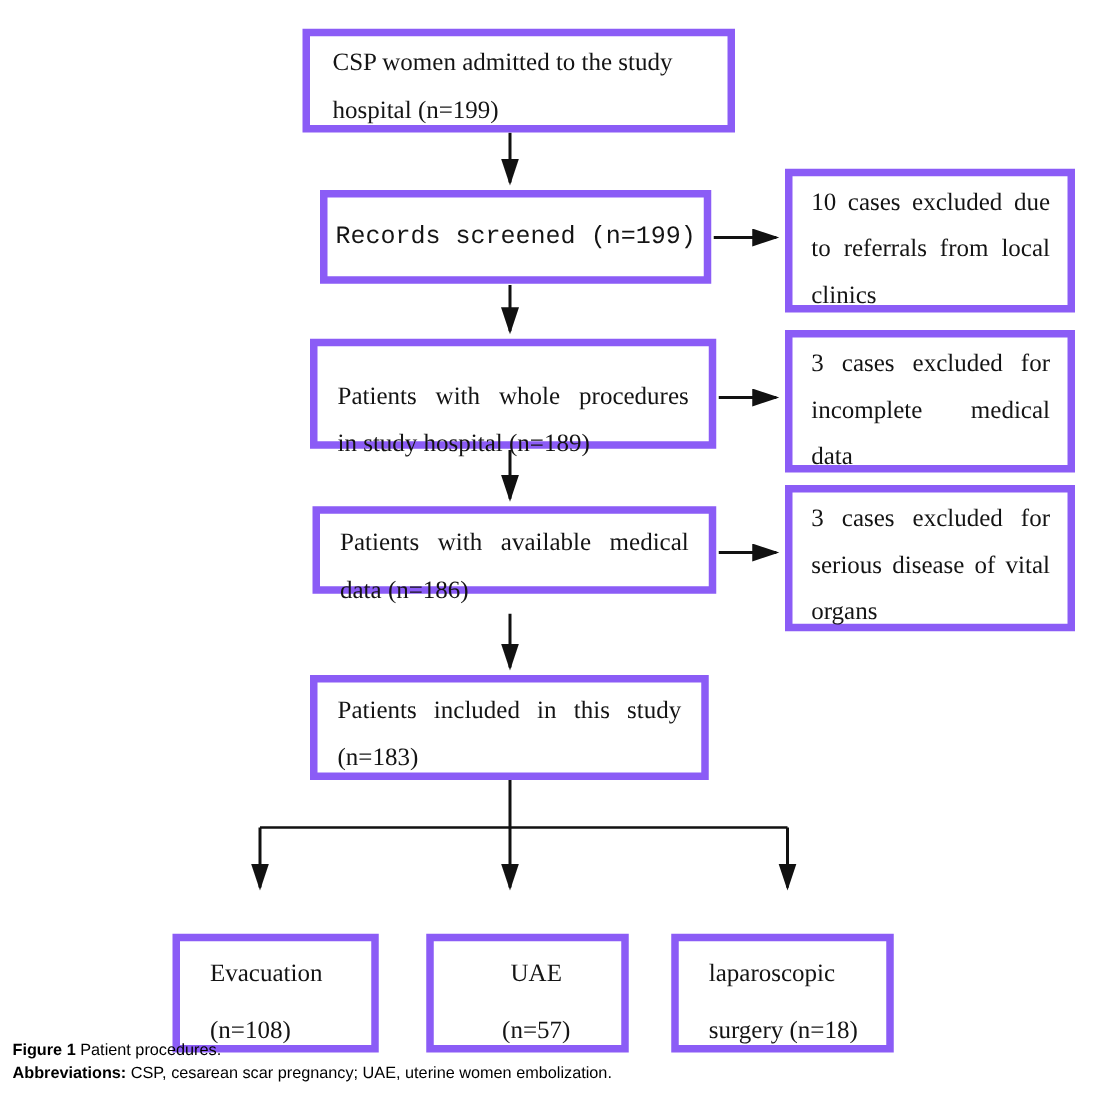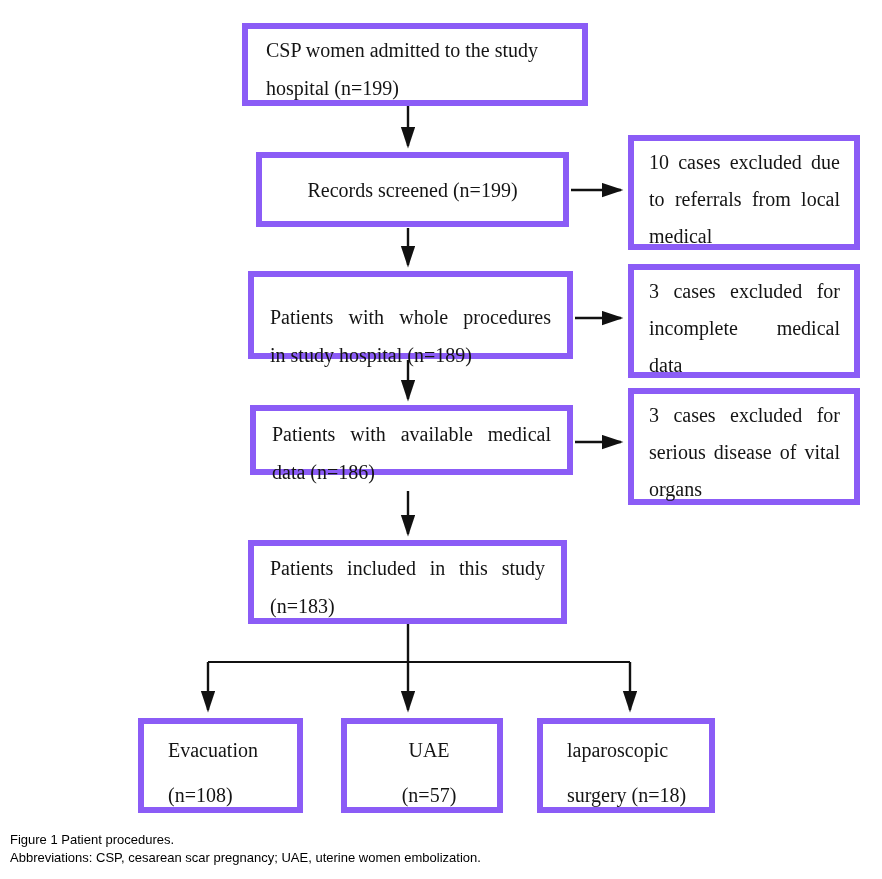--- a/index.html
+++ b/index.html
@@ -48,36 +48,37 @@
     text-align: center;
     padding: 0;
   }
   .box.side {
     line-height: 37px;
     padding: 3px 14px 12px 15px;
   }
   .box.bottom {
     line-height: 45px;
     padding: 4px 10px 0 24px;
+    margin-top: 29px;
   }
   .box.bottom.center-lines {
     text-align: center;
   }
   .caption {
     position: absolute;
     left: 10px;
     top: 831px;
     width: 860px;
     color: #000000;
     font-family: "Liberation Sans", "DejaVu Sans", sans-serif;
     font-size: 13px;
     line-height: 18px;
   }
   .caption b {
-    font-weight: 400;
+    font-weight: 700;
     margin-top: 11px;
   }
 </style>
 </head>
 <body>
 
 <div id="figure-root">
 
   <svg class="flow-svg" viewBox="0 0 882 879" xmlns="http://www.w3.org/2000/svg">
     <defs>
@@ -96,21 +97,21 @@
     <line x1="408" y1="624" x2="408" y2="710" stroke="#111111" stroke-width="2.4" marker-end="url(#ah)"></line>
     <line x1="208" y1="662" x2="208" y2="710" stroke="#111111" stroke-width="2.4" marker-end="url(#ah)"></line>
     <line x1="630" y1="662" x2="630" y2="710" stroke="#111111" stroke-width="2.4" marker-end="url(#ah)"></line>
   </svg>
 
   <div class="box" style="left:242px; top:23px; width:346px; height:83px; padding-left:18px;">
     <div class="bl">CSP women admitted to the study</div>
     <div class="bl">hospital (n=199)</div>
   </div>
 
-  <div class="box center-box" style="left:256px; top:152px; width:313px; height:75px;">
+  <div class="box center-box" style="left:256px; top:152px; width:313px; height:75px;font-family:Liberation Mono, monospace;">
     <div class="bl">Records screened (n=199)</div>
   </div>
 
   <div class="box" style="left:248px; top:271px; width:325px; height:88px; padding-top:21px;">
     <div class="bl just">Patients with whole procedures</div>
     <div class="bl">in study hospital (n=189)</div>
   </div>
 
   <div class="box" style="left:250px; top:405px; width:323px; height:70px; padding-top:4px;">
     <div class="bl just">Patients with available medical</div>
@@ -118,21 +119,21 @@
   </div>
 
   <div class="box" style="left:248px; top:540px; width:319px; height:84px; padding-top:3px;">
     <div class="bl just">Patients included in this study</div>
     <div class="bl">(n=183)</div>
   </div>
 
   <div class="box side" style="left:628px; top:135px; width:232px; height:115px;">
     <div class="bl just">10 cases excluded due</div>
     <div class="bl just">to referrals from local</div>
-    <div class="bl">medical</div>
+    <div class="bl">clinics</div>
   </div>
 
   <div class="box side" style="left:628px; top:264px; width:232px; height:114px;">
     <div class="bl just">3 cases excluded for</div>
     <div class="bl just">incomplete medical</div>
     <div class="bl">data</div>
   </div>
 
   <div class="box side" style="left:628px; top:388px; width:232px; height:117px;">
     <div class="bl just">3 cases excluded for</div>

